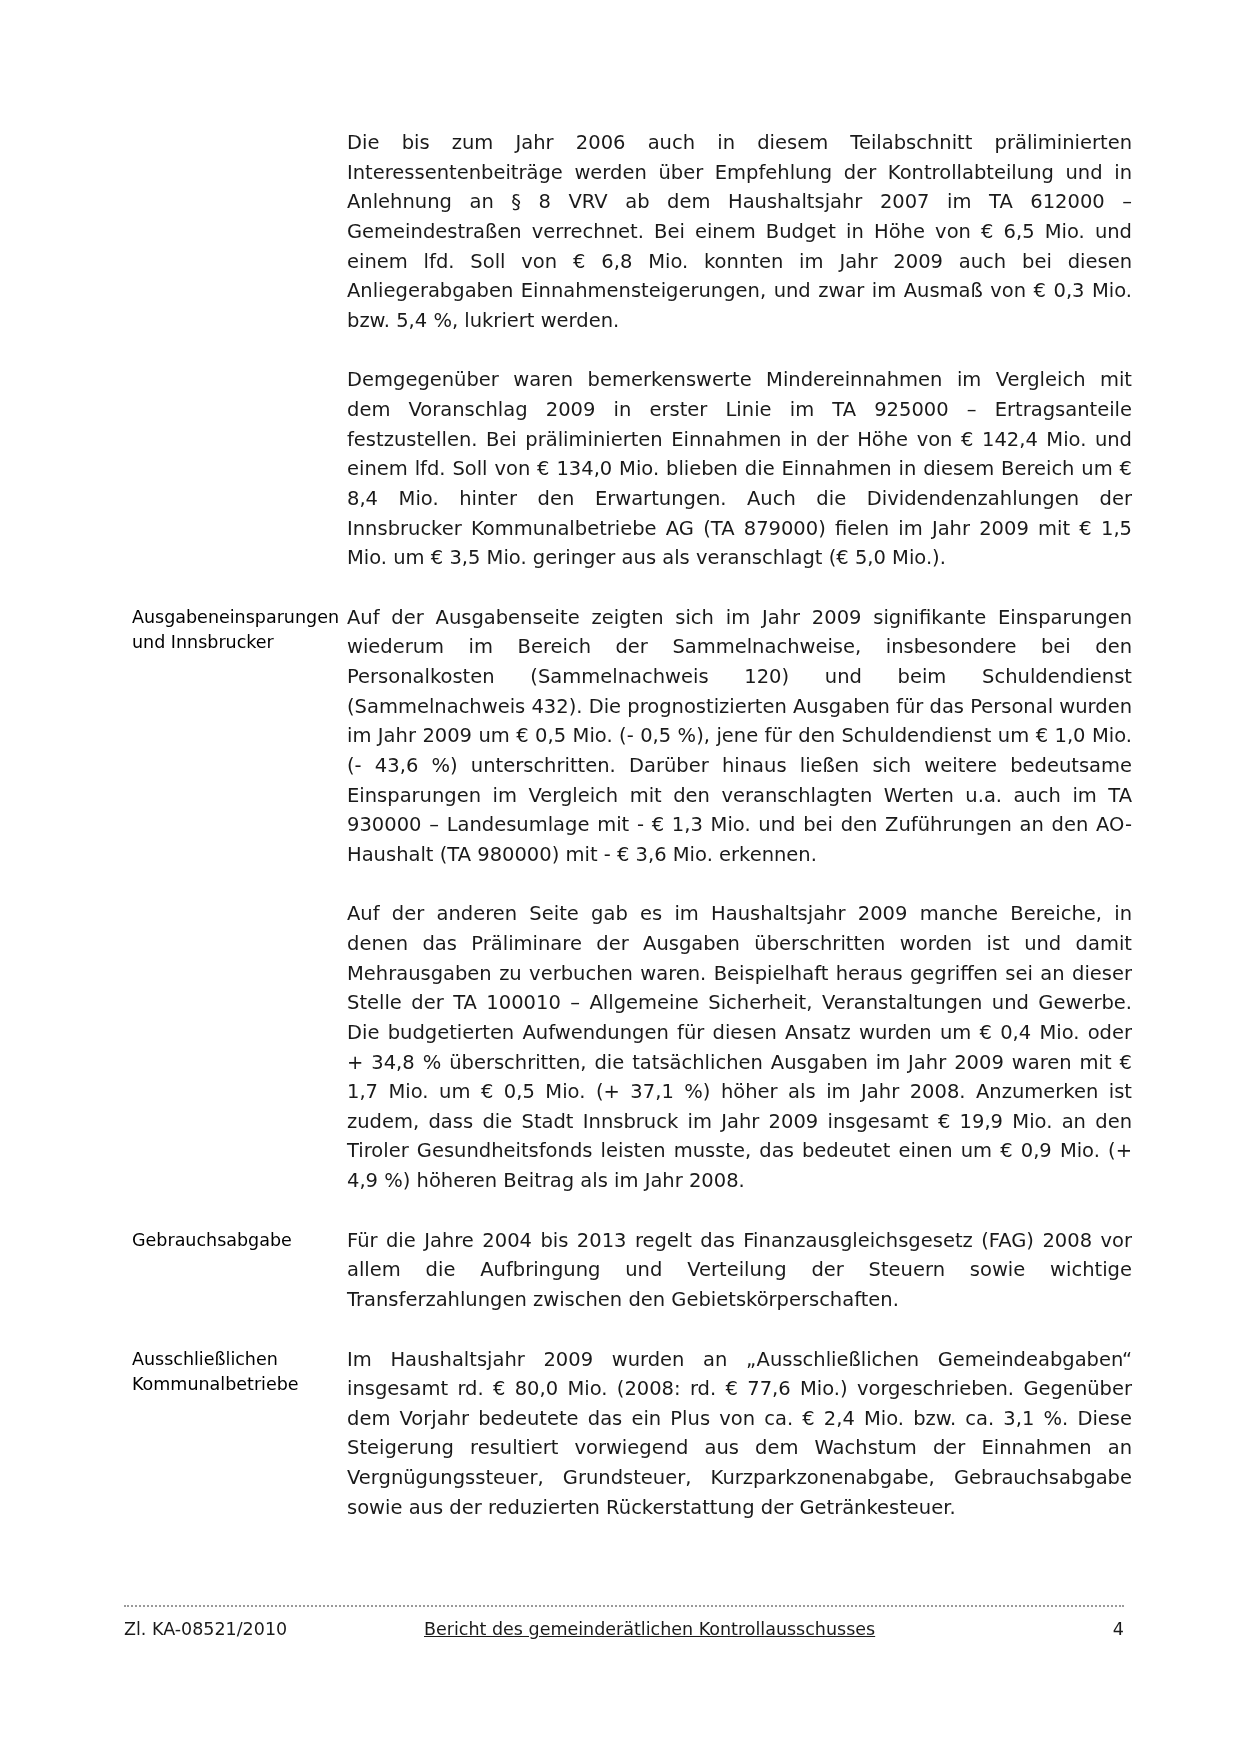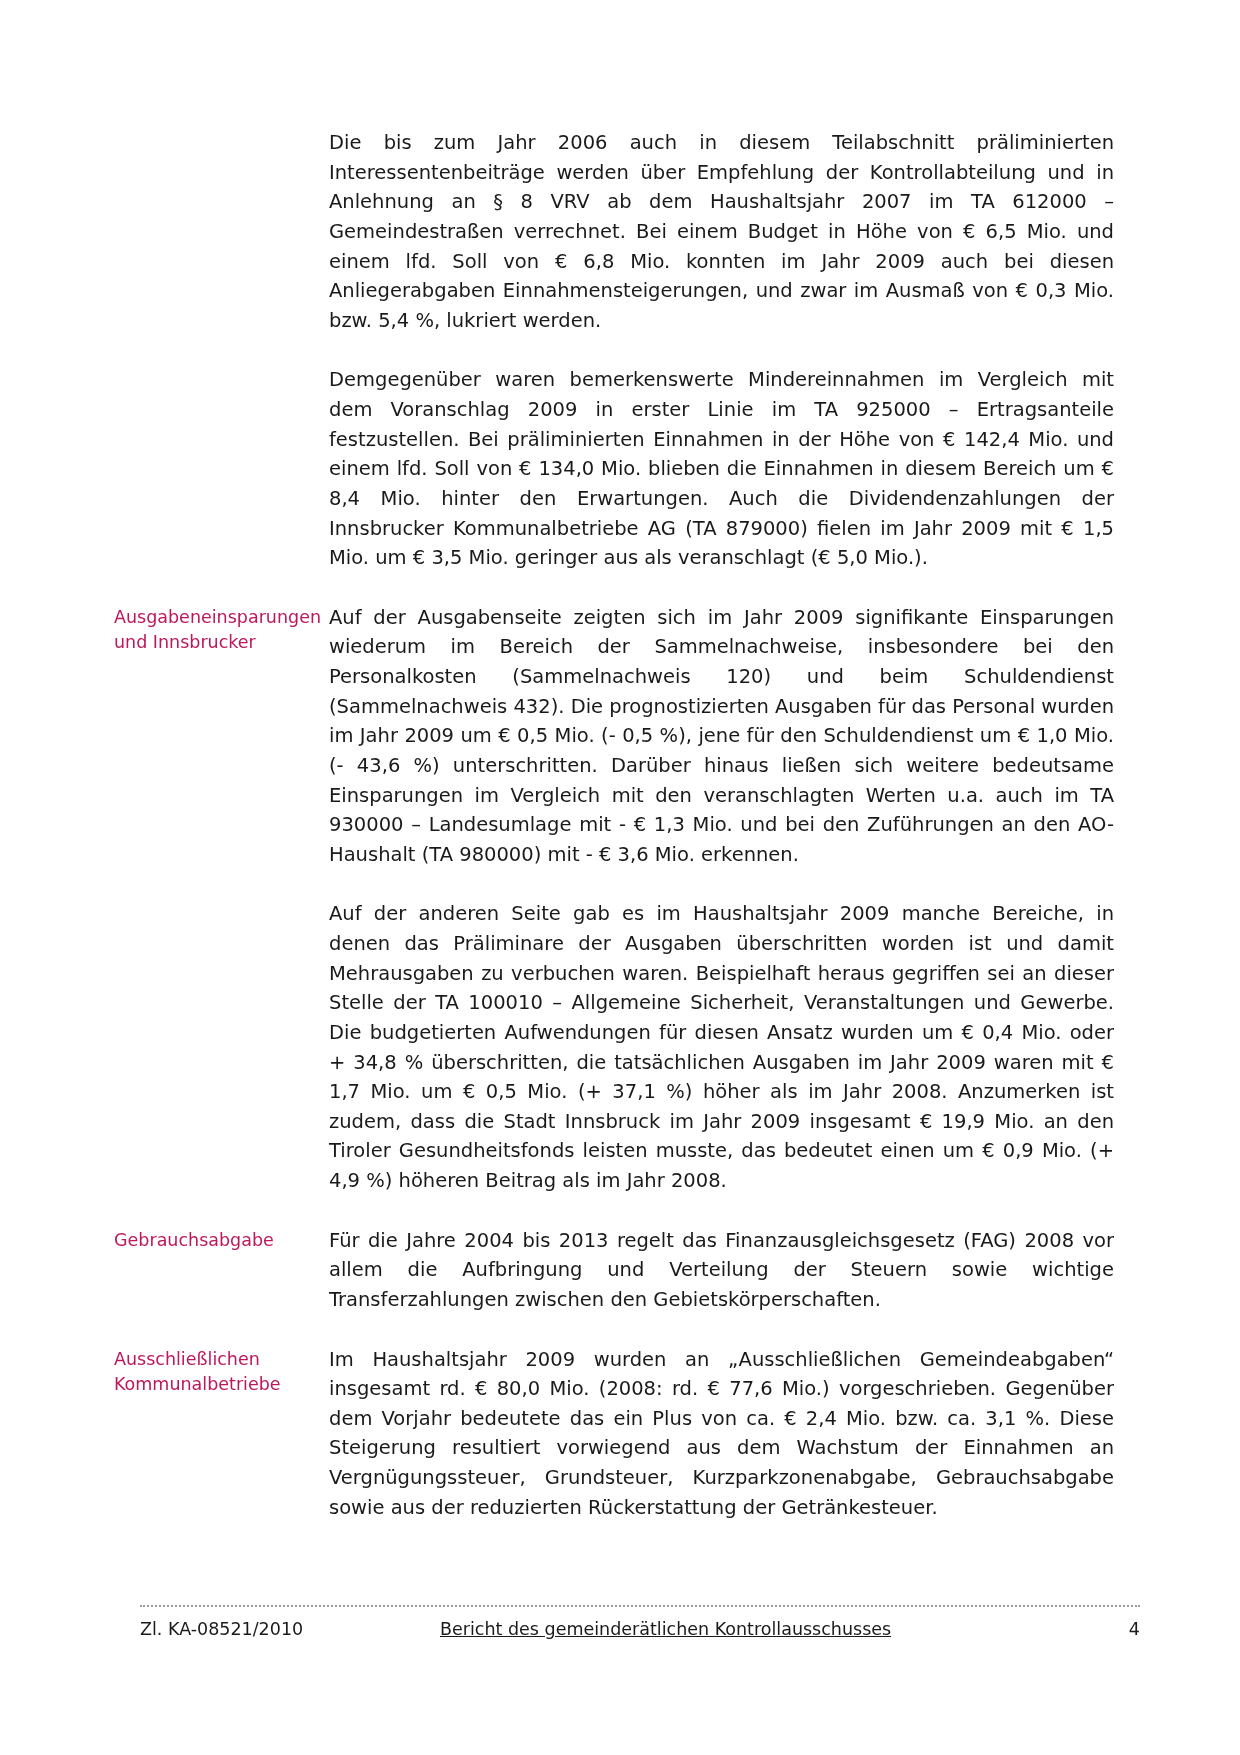--- a/index.html
+++ b/index.html
@@ -16,33 +16,33 @@
   }
   .page {
     position: absolute;
     left: 0; top: 0;
     width: 1240px;
     height: 1755px;
     box-sizing: border-box;
   }
   .content {
     position: absolute;
-    left: 114px;
+    left: 132px;
     top: 128px;
     width: 1000px;
   }
   .row {
     display: flex;
     align-items: flex-start;
     margin-bottom: 30px;
   }
   .margin-note {
     width: 215px;
     flex: 0 0 215px;
-    color: #be185d;
+    color: #000000;
     font-size: 17.5px;
     line-height: 1.45;
     padding-top: 2px;
     padding-right: 10px;
     box-sizing: border-box;
   }
   .body-col {
     flex: 1 1 auto;
     width: 672px;
   }
@@ -52,21 +52,21 @@
     line-height: 1.52;
     text-align: justify;
     text-justify: inter-word;
     hyphens: manual;
     color: #1a1a1a;
   }
 
   
   .footer {
     position: absolute;
-    left: 140px;
+    left: 124px;
     top: 1605px;
     width: 1000px;
   }
   .footer-rule {
     border-top: 2px dotted #9a9a9a;
     width: 100%;
     height: 0;
     margin-bottom: 12px;
   }
   .footer-line {

